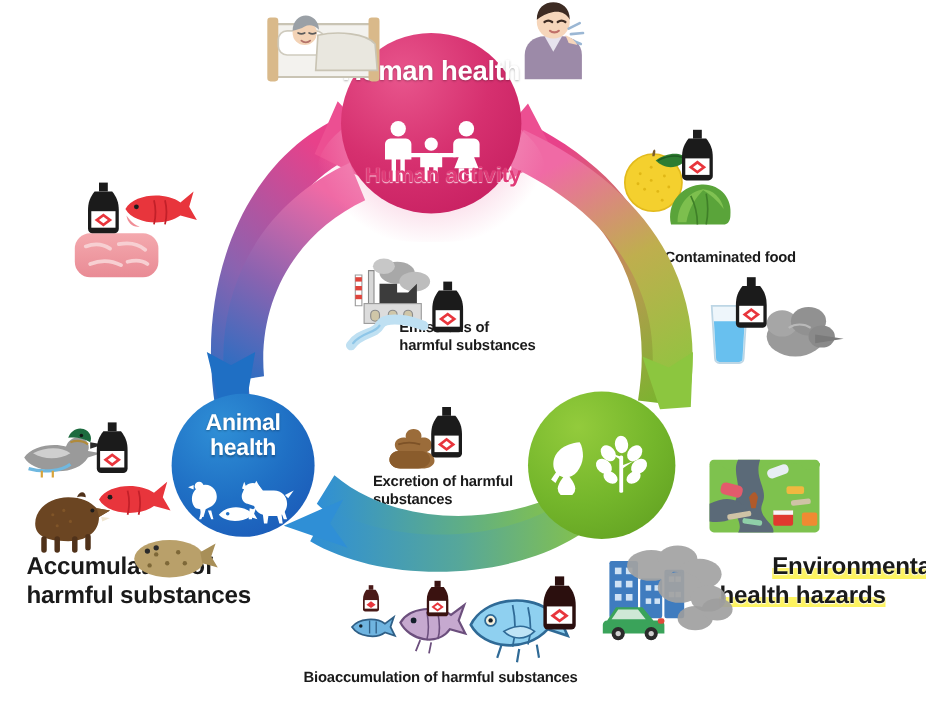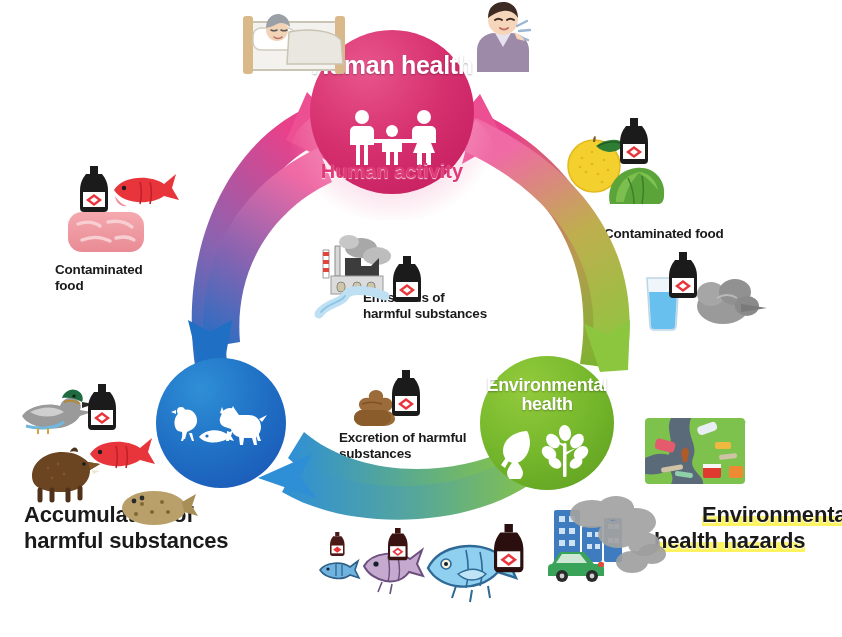--- a/index.html
+++ b/index.html
@@ -53,21 +53,21 @@
     width:134px;height:134px;left:480px;top:356px;
     background:radial-gradient(circle at 34% 24%, #93cb3c 0%, #74b62b 52%, #5d9c1f 100%);
     z-index:6;
   }
   #hub-env .ttl{font-size:18px;padding-top:20px;}
 
   .hub-icons{flex:1;display:flex;align-items:center;justify-content:center;gap:3px;}
 
   
   #human-activity{
-    position:absolute;left:310px;top:160px;width:164px;text-align:center;
+    position:absolute;left:310px;top:148px;width:164px;text-align:right;
     font-size:20px;font-weight:bold;color:#e03a77;line-height:1.1;z-index:7;
     text-shadow:0 1px 1px rgba(255,255,255,.8);
   }
   #human-halo{
     position:absolute;left:288px;top:96px;width:208px;height:124px;
     background:radial-gradient(ellipse at 50% 18%, rgba(240,140,180,.55) 0%, rgba(244,170,200,.42) 45%, rgba(255,255,255,0) 74%);
     border-radius:50%/55%;z-index:5;
   }
 
   
@@ -198,20 +198,22 @@
           <rect x="60" y="30" width="18" height="4" rx="2"></rect>
         </g>
       </svg>
     </div>
   </div>
 
   <div id="human-activity">Human
 activity</div>
 
   <div class="hub" id="hub-animal">
+    <div class="ttl">Animal
+health</div>
     <div class="hub-icons">
       <svg width="108" height="52" viewBox="0 0 108 52">
         <g fill="#ffffff">
 
           <g>
             <path d="M10 18c5-7 14-7 18-1 4 6 2 13-4 16l-4 2-2 7h-2l-1-7-4-1c-4-3-5-11-1-16z"></path>
             <circle cx="14" cy="14" r="4"></circle>
               <path d="M9 13l-5 2 5 2z"></path>
             <path d="M16 36l-2 8h2l3-7zM22 36l3 8h2l-2-8z"></path>
           </g>
@@ -227,22 +229,20 @@
           <g>
             <path d="M32 40c6-8 20-9 28-3l6-4-2 6 3 5-7-2c-8 5-22 5-28-2z"></path>
             <circle cx="40" cy="39" r="1.6" fill="#1f6fc4"></circle>
           </g>
         </g>
       </svg>
     </div>
   </div>
 
   <div class="hub" id="hub-env">
-    <div class="ttl">Environmental
-health</div>
     <div class="hub-icons">
       <svg width="108" height="54" viewBox="0 0 108 54">
         <g fill="#ffffff">
 
           <g>
             <path d="M34 6c-14 1-24 9-24 20 0 6 4 11 10 12 8 1 16-7 17-19 0-5-1-10-3-13z"></path>
             <path d="M8 40c6-10 14-18 26-24-10 9-17 17-22 27z"></path>
             <path d="M22 34c0 0-8 9-8 14a8 8 0 0 0 16 0c0-5-8-14-8-14z"></path>
           </g>
 
@@ -571,25 +571,24 @@
       <g transform="translate(178,-4) scale(1.05)">
         <rect x="10" y="0" width="8" height="8" fill="#2b0f0e"></rect>
         <path d="M6 8h16c4 5 6 10 6 17v17a4 4 0 0 1-4 4H4a4 4 0 0 1-4-4V25c0-7 2-12 6-17z" fill="#2b0f0e"></path>
         <rect x="3" y="26" width="22" height="15" fill="#ffffff"></rect>
         <path d="M14 28l8 6-8 6-8-6z" fill="#e8353c"></path>
         <path d="M14 31l4 3-4 3-4-3z" fill="#ffffff"></path>
       </g>
     </g>
   </svg>
 
-  <div class="lbl lbl-sm" style="left:55px;top:262px;">Contaminated
-food</div>
   <div class="lbl lbl-sm" style="left:604px;top:226px;">Contaminated food</div>
   <div class="lbl lbl-sm" style="left:363px;top:290px;">Emissions of
 harmful substances</div>
   <div class="lbl lbl-sm" style="left:339px;top:430px;">Excretion of harmful
 substances</div>
   <div class="lbl lbl-xl" style="left:24px;top:502px;">Accumulation of
 harmful substances</div>
+  <div class="lbl lbl-sm" style="left:276px;top:608px;">Bioaccumulation of harmful substances</div>
   <div class="lbl lbl-xl" style="left:654px;top:502px;"><span class="hl">Environmental
 health hazards</span></div>
 
 </div>
 
 </body></html>

